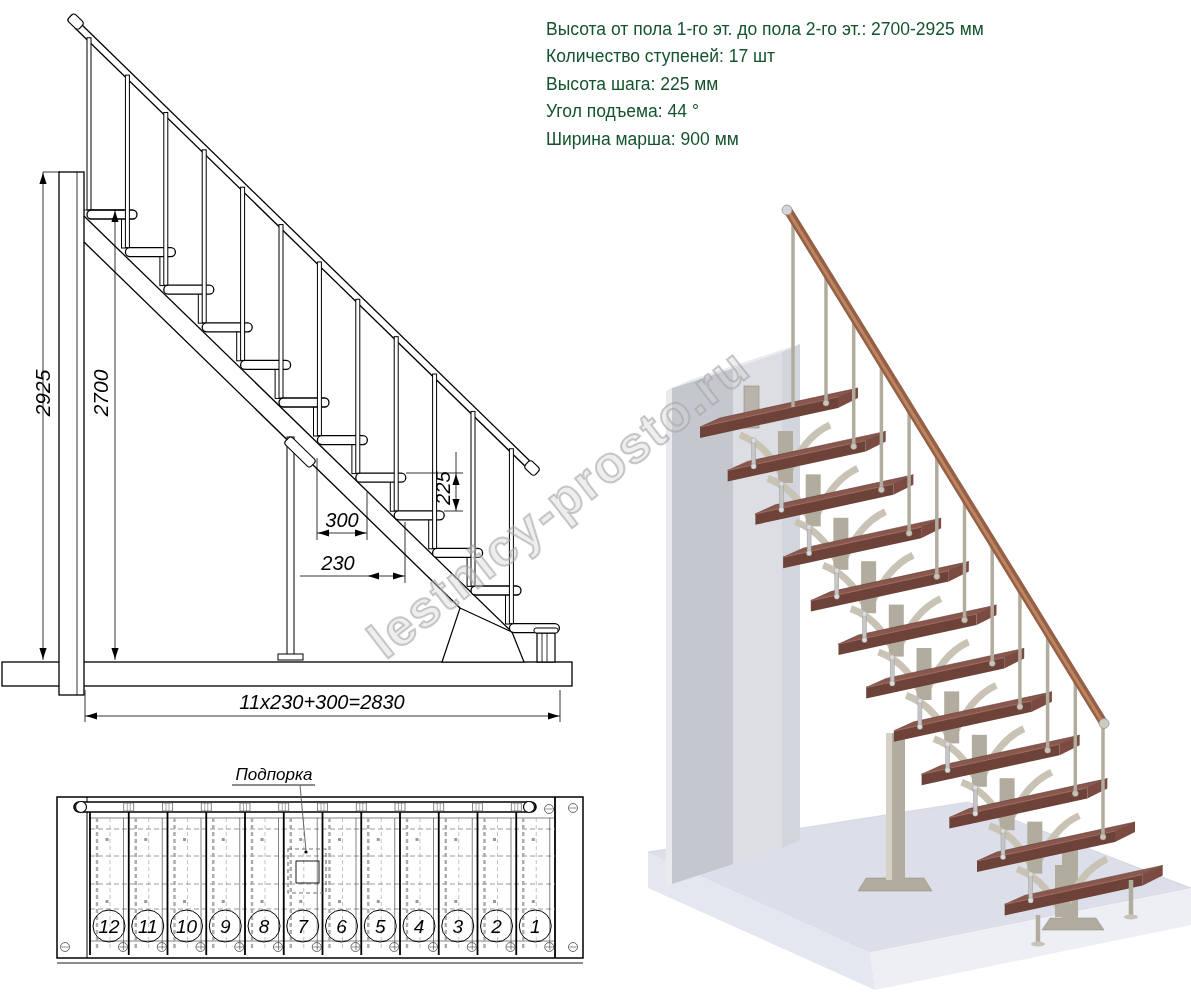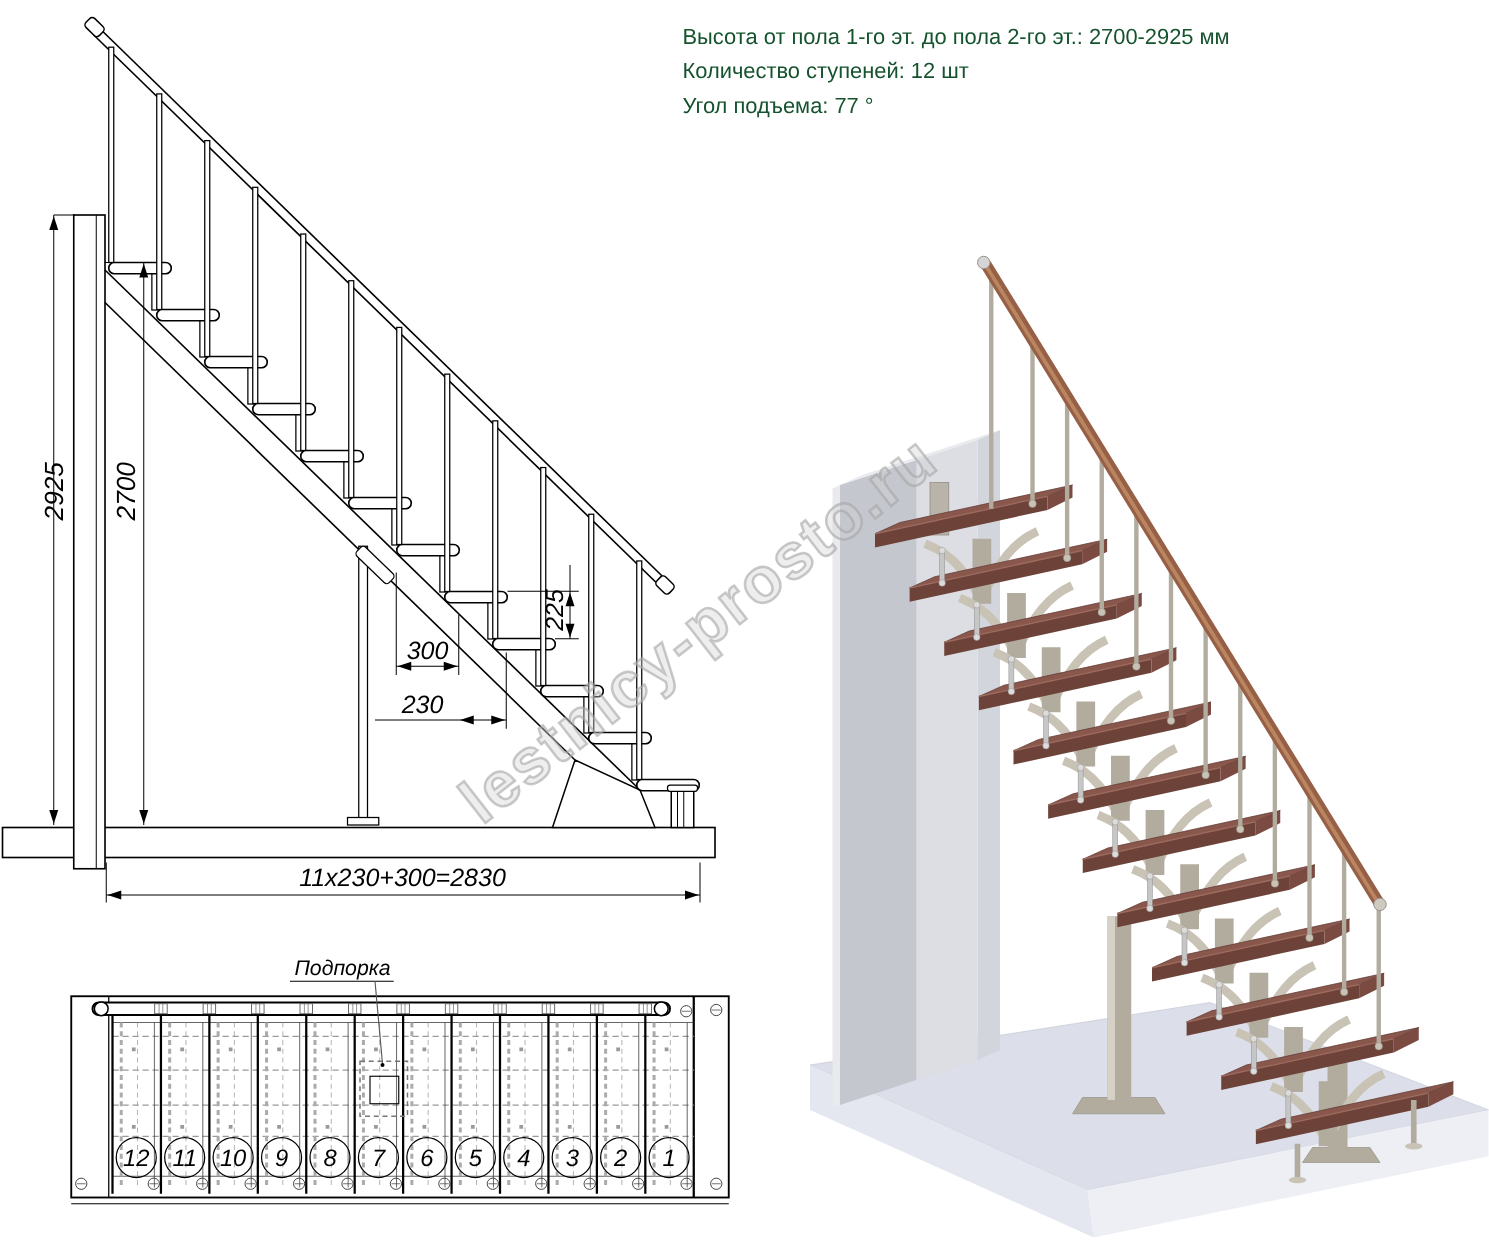--- a/index.html
+++ b/index.html
@@ -467,18 +467,20 @@
       <text class="plannum" text-anchor="middle" x="380.3" y="933">5</text>
       <text class="plannum" text-anchor="middle" x="419" y="933">4</text>
       <text class="plannum" text-anchor="middle" x="457.8" y="933">3</text>
       <text class="plannum" text-anchor="middle" x="496.5" y="933">2</text>
       <text class="plannum" text-anchor="middle" x="535.3" y="933">1</text>
     </g>
   </svg>
 
   <div class="spec-block">
     <div>Высота от пола 1-го эт. до пола 2-го эт.: 2700-2925 мм</div>
-    <div>Количество ступеней: 12 шт</div>
-    <div>Угол подъема: 77 °</div>
+    <div>Количество ступеней: 17 шт</div>
+    <div>Высота шага: 225 мм</div>
+    <div>Угол подъема: 44 °</div>
+    <div>Ширина марша: 900 мм</div>
   </div>
 
   <div class="wm">lestnicy-prosto.ru</div>
 </div>
 
 </body></html>

